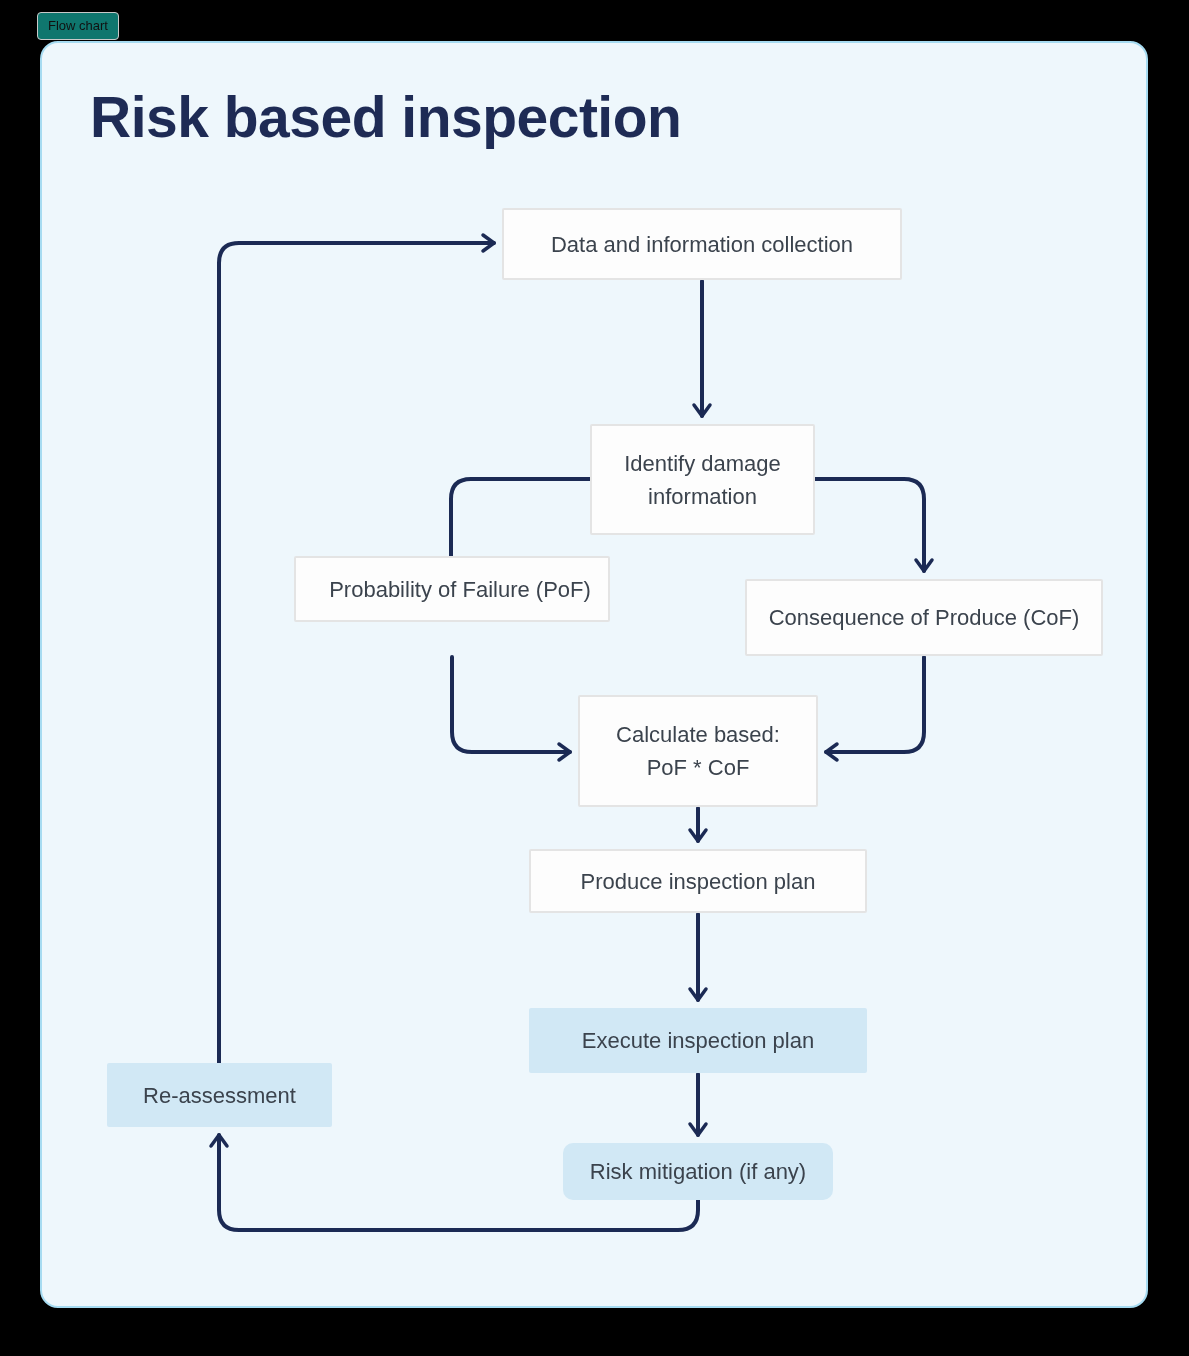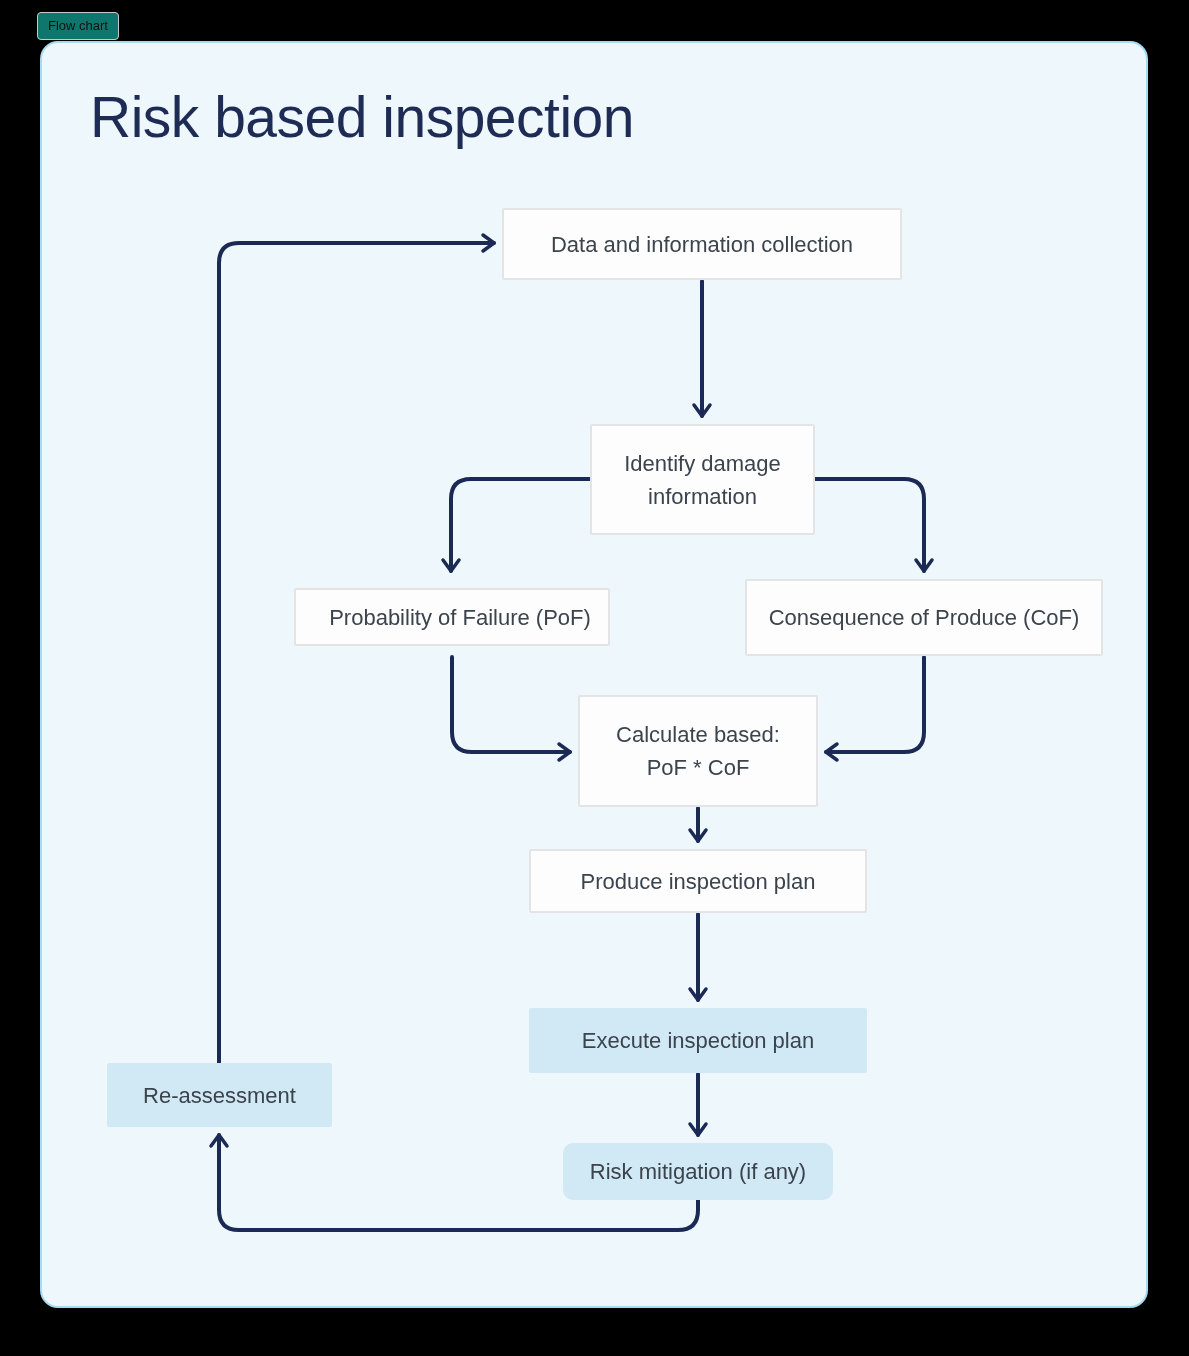--- a/index.html
+++ b/index.html
@@ -35,21 +35,21 @@
     background: #eef7fc;
     border: 2px solid #a6dbf1;
     border-radius: 18px;
   }
   .title {
     position: absolute;
     left: 90px;
     top: 84px;
     margin: 0;
     font-size: 57px;
-    font-weight: 400;
+    font-weight: 700;
     letter-spacing: -0.5px;
     color: #1e2b55;
     z-index: 2;
   }
   svg.connectors {
     position: absolute;
     left: 0;
     top: 0;
     width: 1189px;
     height: 1356px;
@@ -72,21 +72,21 @@
     line-height: 33px;
     white-space: nowrap;
     z-index: 2;
   }
   .node.highlight {
     background: #d1e8f5;
     border: none;
   }
   #node-data-collection { left: 502px; top: 208px; width: 400px; height: 72px; }
   #node-identify        { left: 590px; top: 424px; width: 225px; height: 111px; }
-  #node-pof             { left: 294px; top: 588px; width: 316px; height: 58px; padding-left: 16px; }
+  #node-pof             { left: 294px; top: 556px; width: 316px; height: 66px; padding-left: 16px; }
   #node-cof             { left: 745px; top: 579px; width: 358px; height: 77px; }
   #node-calc            { left: 578px; top: 695px; width: 240px; height: 112px; }
   #node-produce         { left: 529px; top: 849px; width: 338px; height: 64px; }
   #node-execute         { left: 529px; top: 1008px; width: 338px; height: 65px; }
   #node-riskmit         { left: 563px; top: 1143px; width: 270px; height: 57px; border-radius: 10px; }
   #node-reassess        { left: 107px; top: 1063px; width: 225px; height: 64px; }
 </style>
 </head>
 <body>
 

